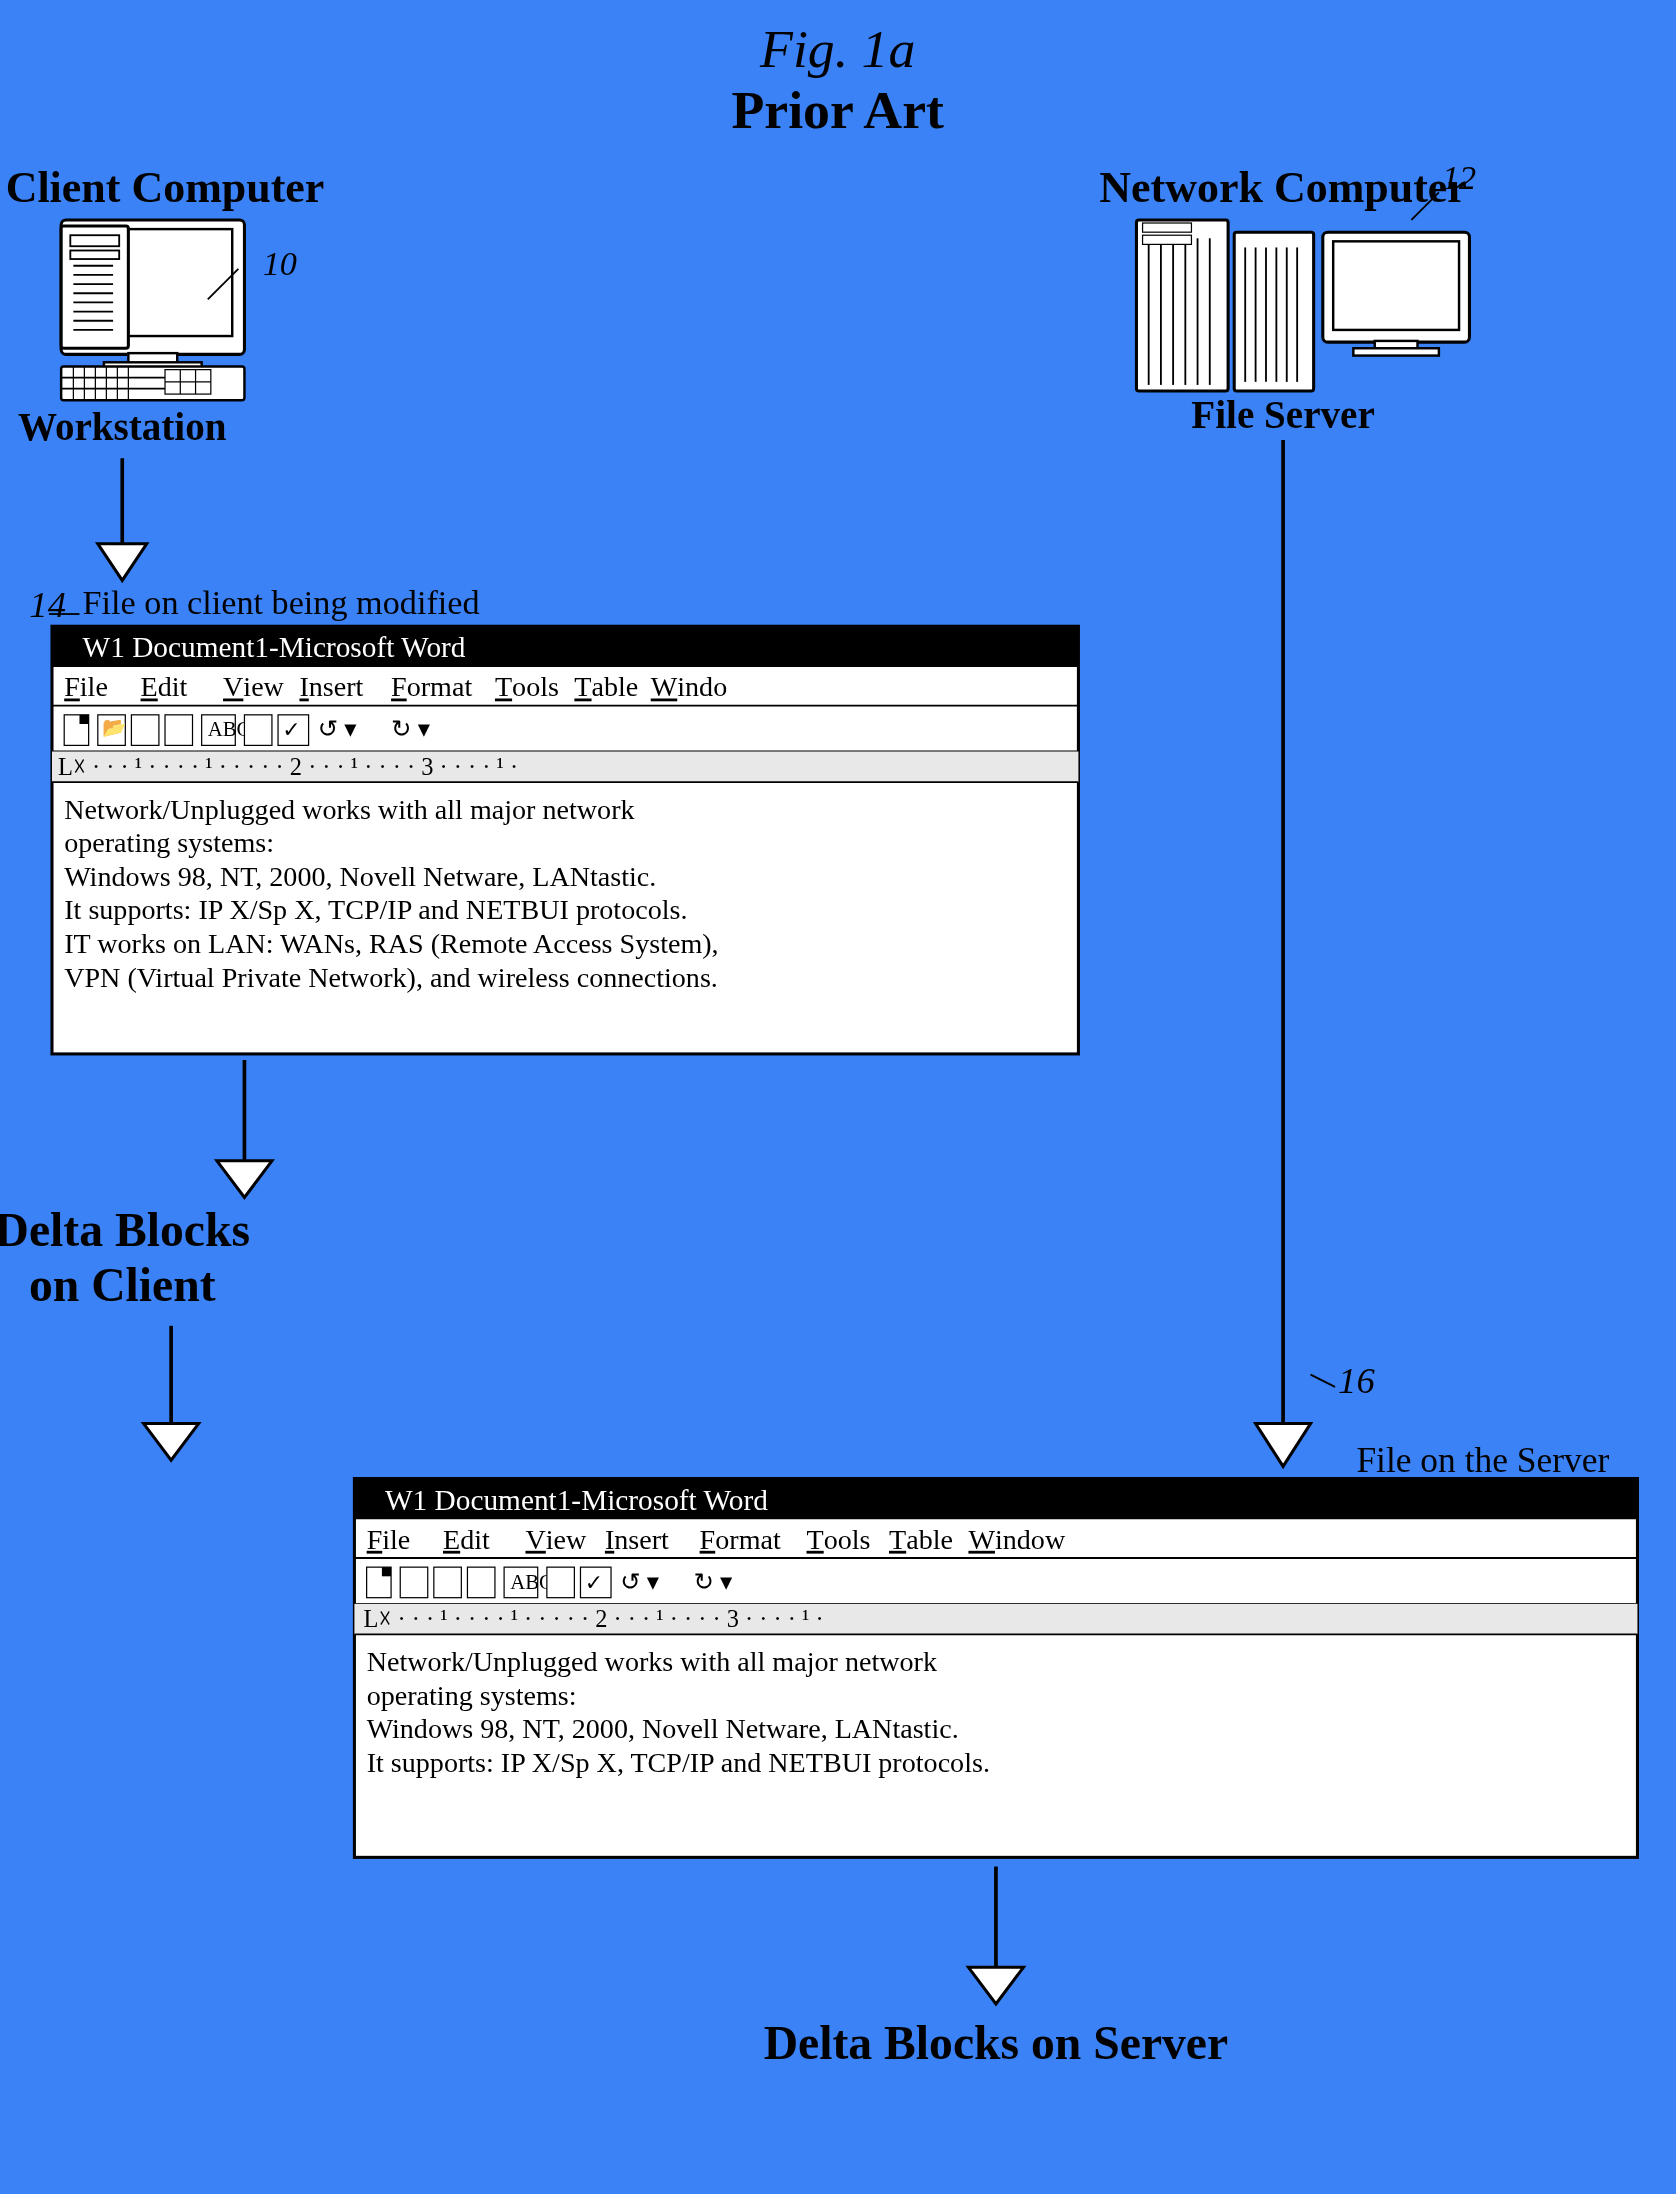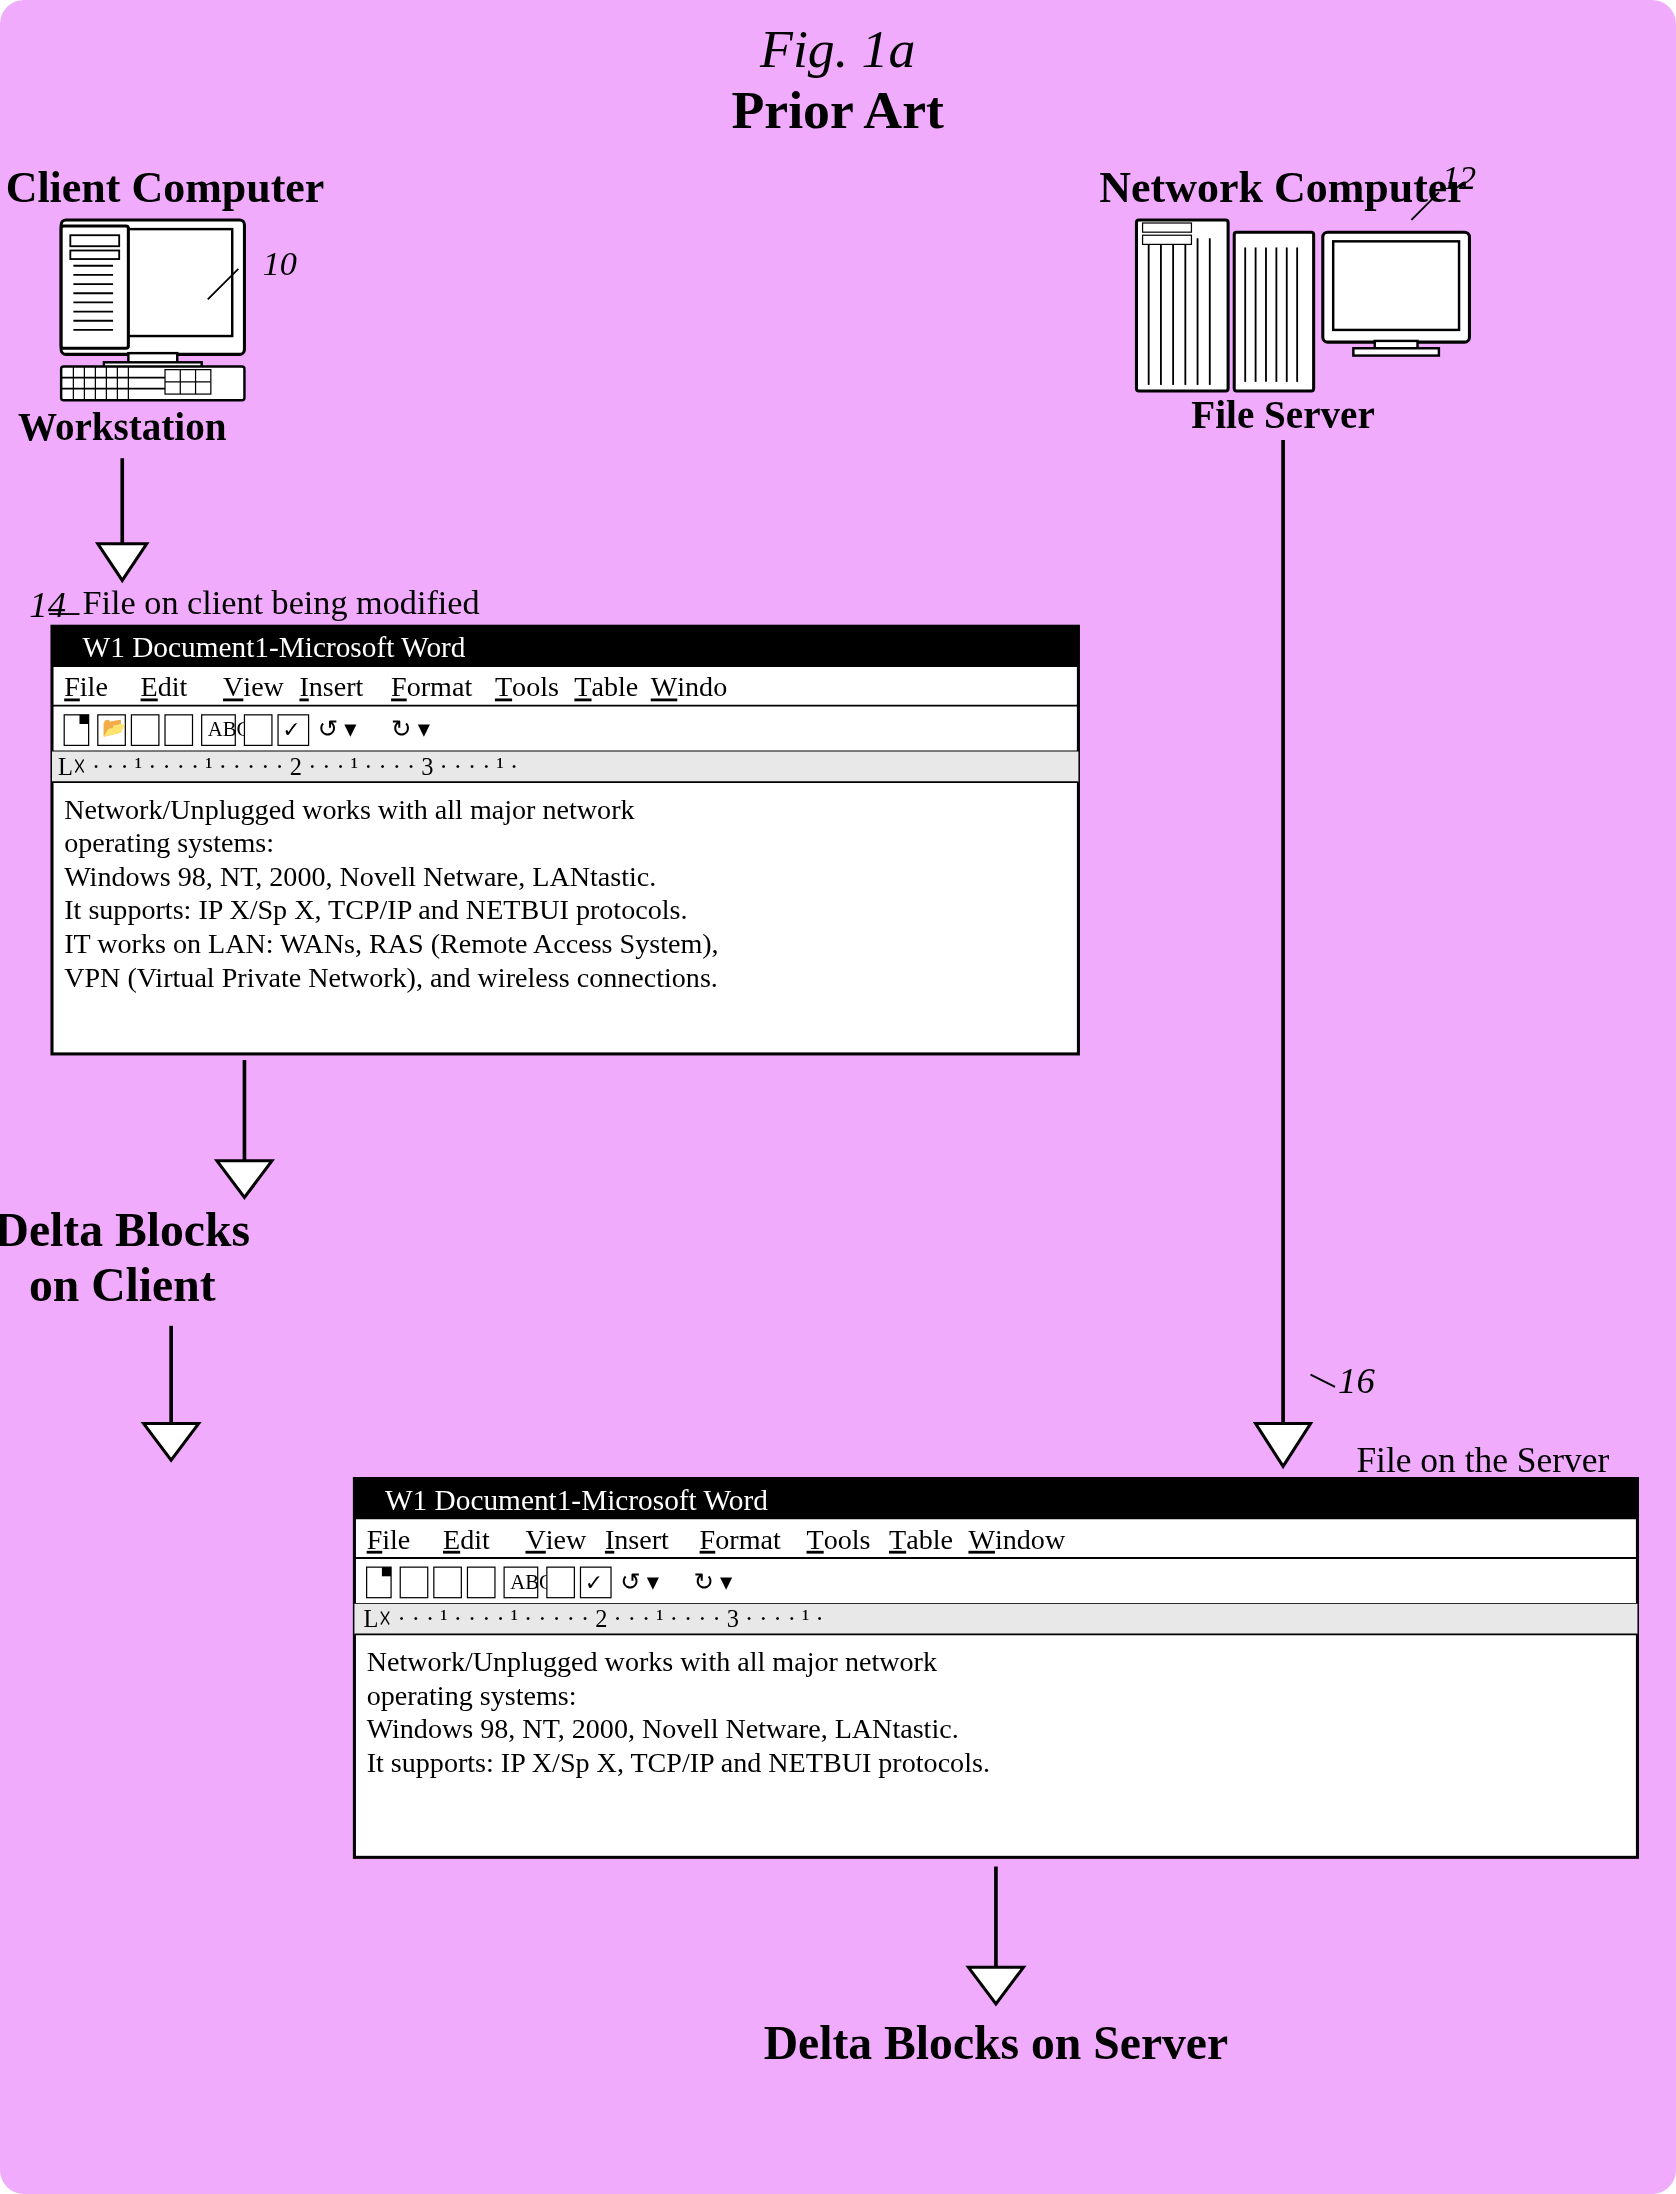--- a/index.html
+++ b/index.html
@@ -9,22 +9,21 @@
       width: 1676px;
       height: 2194px;
       position: relative;
       overflow: hidden;
     }
 
     .page {
       width: 1676px;
       height: 2194px;
       position: relative;
-      background: #f0abfc;
-      border-radius: 24px;
+      background: #3b82f6;
     }
 
     svg text {
       font-family: 'Times New Roman', Times, serif;
     }
   </style>
 </head>
 <body>
 <div class="page">
 

